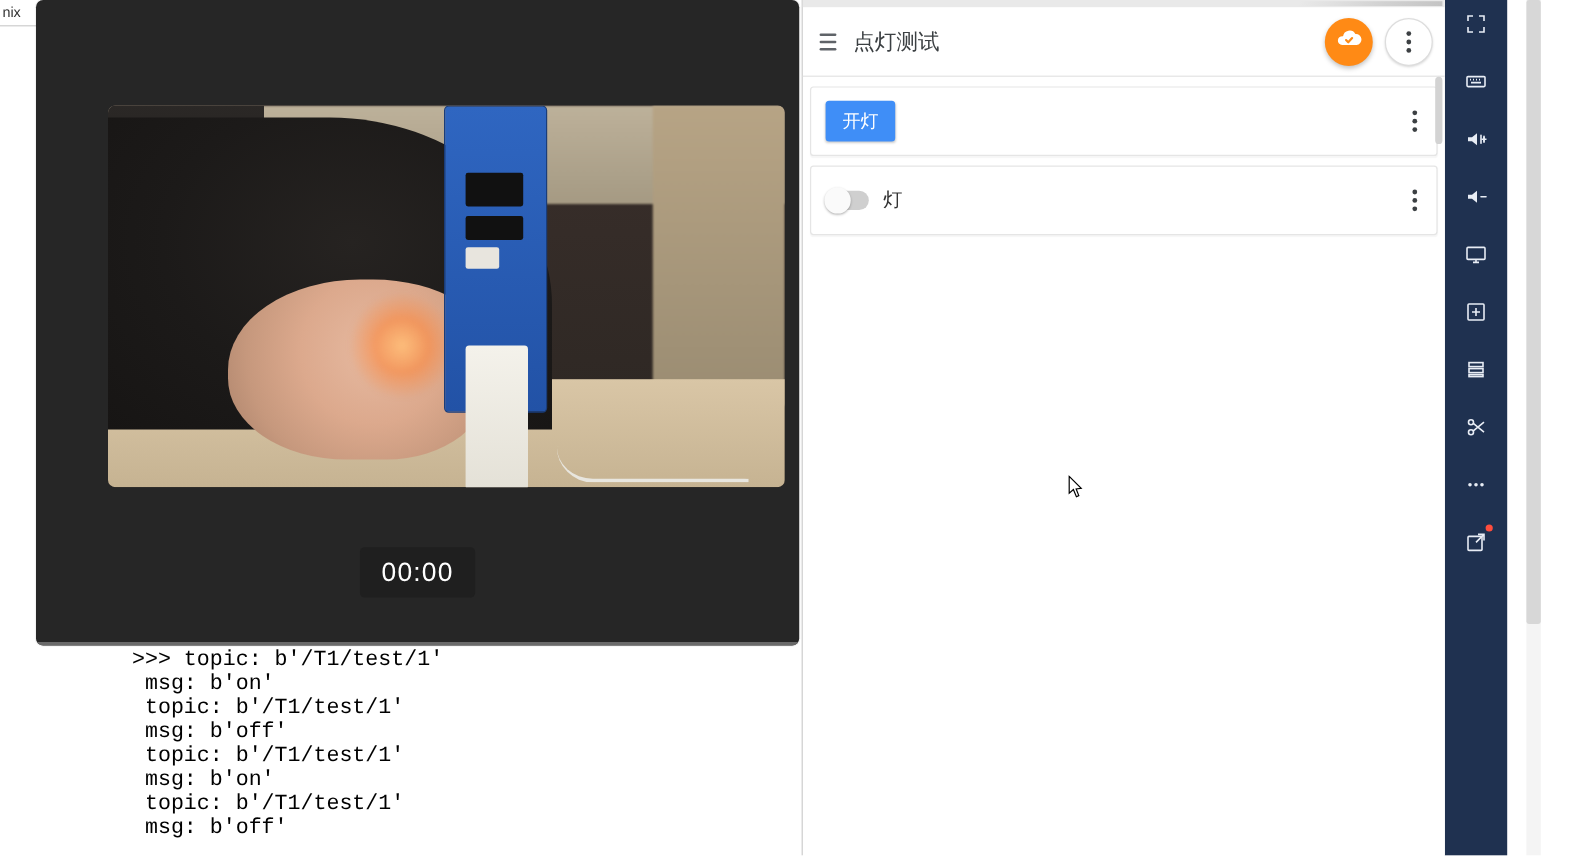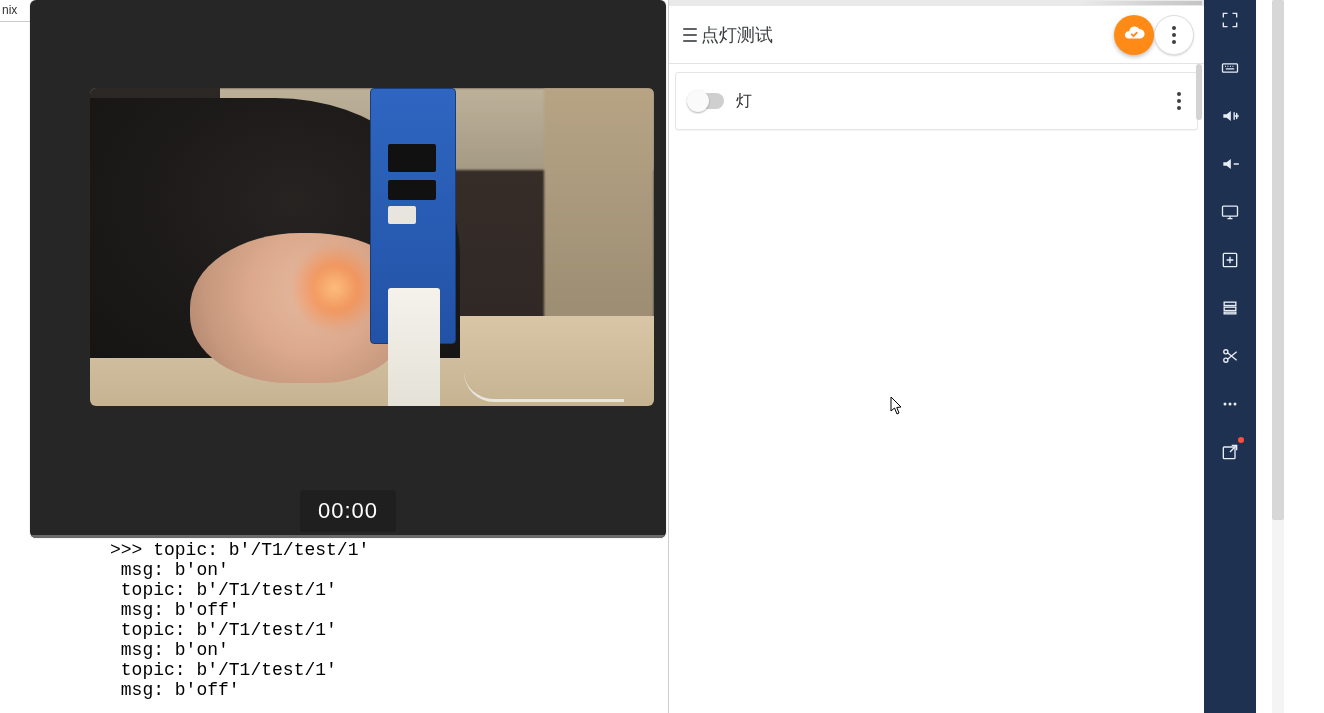--- a/index.html
+++ b/index.html
@@ -54,38 +54,38 @@
   .chip.c1 { left:6px; top:0; width:48px; height:28px; }
   .chip.c2 { left:6px; top:36px; width:48px; height:20px; }
   .chip.c3 { left:6px; top:62px; width:28px; height:18px; background:#e8e5de; }
   .scene-usb { position:absolute; left:298px; top:200px; width:52px; height:120px;
     background: linear-gradient(180deg, #f4f2eb 0%, #e4e1d7 100%);
     border-radius: 3px; }
   .scene-wire { position:absolute; right:30px; bottom:4px; width:160px; height:30px;
     border-bottom: 3px solid #e8e6df; border-radius: 0 0 0 50px; }
   
   .timer-badge {
-    position:absolute; left:50%; transform:translateX(-50%); top:490px;
+    position:absolute; left:50%; transform:translateX(-50%); top:456px;
     background:#1f1f1f; color:#fff; font-size:22px; letter-spacing:1px;
     padding:8px 18px; border-radius:4px;
   }
   
   .console-area {
     position:absolute; left:110px; top:538px; right:0; bottom:0;
     font-family: "Courier New", monospace; font-size:18px; line-height:20px;
     color:#000; white-space:pre; padding-top:2px;
   }
   
   
   .mid-col { width: 536px; height:713px; border-left:1px solid #ccc; display:flex; flex-direction:column; background:#fff; }
   .mid-statusbar { height:6px; background:#e9e9e9; position:relative; }
   .mid-statusbar::after{ content:""; position:absolute; right:2px; top:1px; width:120px; height:4px;
     background: linear-gradient(90deg, transparent 0%, #bbb 30%, #888 60%, #555 100%); opacity:0.25; }
   .app-header {
-    height:58px; display:flex; align-items:center; padding:0 10px; 
+    height:58px; display:flex; align-items:center; padding:0 10px; gap:10px;
     border-bottom:1px solid #e3e3e3;
   }
   .ham { display:flex; flex-direction:column; gap:4px; width:22px; cursor:pointer; padding:4px; }
   .ham span { height:2px; background:#5f6368; border-radius:1px; }
   .app-title { font-size:18px; color:#3c4043; flex:1; }
   .cloud-btn {
     width:40px; height:40px; border-radius:50%; background:#ff8a15;
     display:flex; align-items:center; justify-content:center; cursor:pointer;
     box-shadow:0 2px 4px rgba(0,0,0,0.25);
   }
@@ -210,20 +210,31 @@
       <span class="dots">
             <span></span>
             <span></span>
             <span></span>
           </span>
     </div>
   </div>
 
   <div class="cards">
     <div class="card">
+      <div class="btn btn-blue">开灯</div>
+      <div class="spacer"></div>
+      <div class="kb">
+        <span class="dots">
+              <span></span>
+              <span></span>
+              <span></span>
+            </span>
+      </div>
+    </div>
+    <div class="card">
       <div class="switch"></div>
       <div class="switch-label">灯</div>
       <div class="spacer"></div>
       <div class="kb">
         <span class="dots">
               <span></span>
               <span></span>
               <span></span>
             </span>
       </div>

